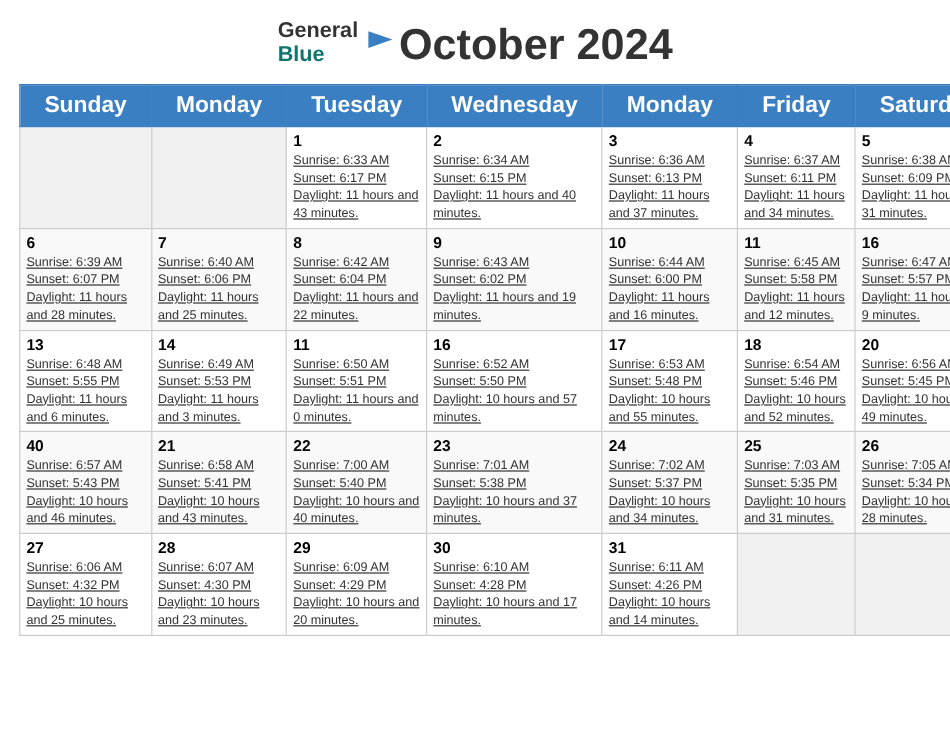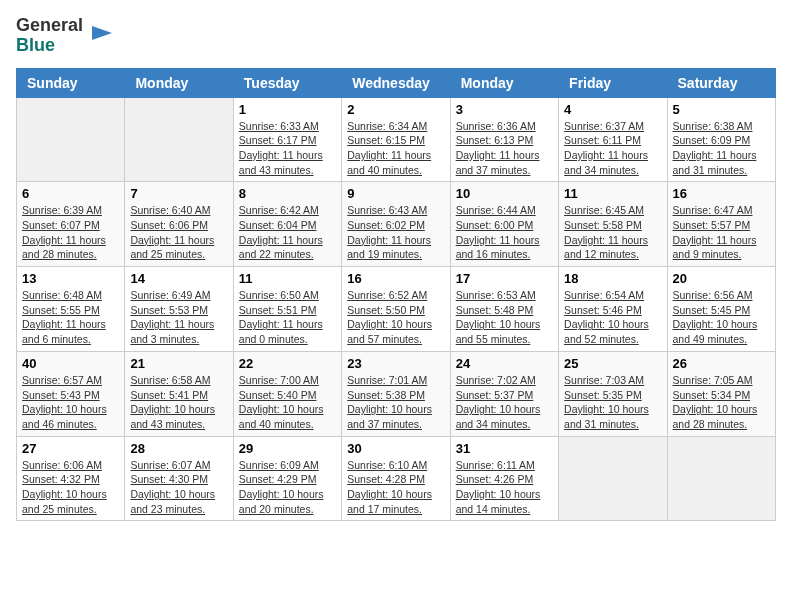--- a/index.html
+++ b/index.html
@@ -5,21 +5,21 @@
     * { margin: 0; padding: 0; box-sizing: border-box; }
     body {
       font-family: Arial, sans-serif;
       background: #fff;
       width: 792px;
       min-height: 612px;
       padding: 16px;
     }
     .header {
       display: flex;
-      justify-content: space-between;
+      justify-content: center;
       align-items: flex-start;
       margin-bottom: 12px;
     }
     .logo {
       display: flex;
       align-items: center;
     }
     .logo-text {
       display: flex;
       flex-direction: column;
@@ -53,23 +53,23 @@
       color: #555;
     }
     table {
       width: 100%;
       border-collapse: collapse;
       font-size: 11px;
     }
     thead tr th {
       background-color: #3a7fc1;
       color: #fff;
-      padding: 6px 10px;
+      padding: 6px 20px;
       text-align: left;
-      font-size: 14px;
+      font-size: 19px;
       font-weight: bold;
       border: 1px solid #3a7fc1;
     }
     tbody tr td {
       border: 1px solid #ccc;
       padding: 4px 5px;
       vertical-align: top;
       width: 108px;
       min-height: 70px;
       background: #fff;
@@ -100,20 +100,21 @@
   <div class="logo">
     <div class="logo-text">
       <span class="logo-general">General</span>
       <span class="logo-blue">Blue</span>
     </div>
     <svg class="logo-icon" viewBox="0 0 30 30">
       <polygon points="5,5 25,12 5,19" fill="#3a7fc1"></polygon>
     </svg>
   </div>
   <div class="title-block">
+    <div class="month-title">October 2024</div>
   </div>
 </div>
 
 <table>
   <thead>
     <tr id="weekday-header">
     <th>Sunday</th>
         <th>Monday</th>
         <th>Tuesday</th>
         <th>Wednesday</th>

